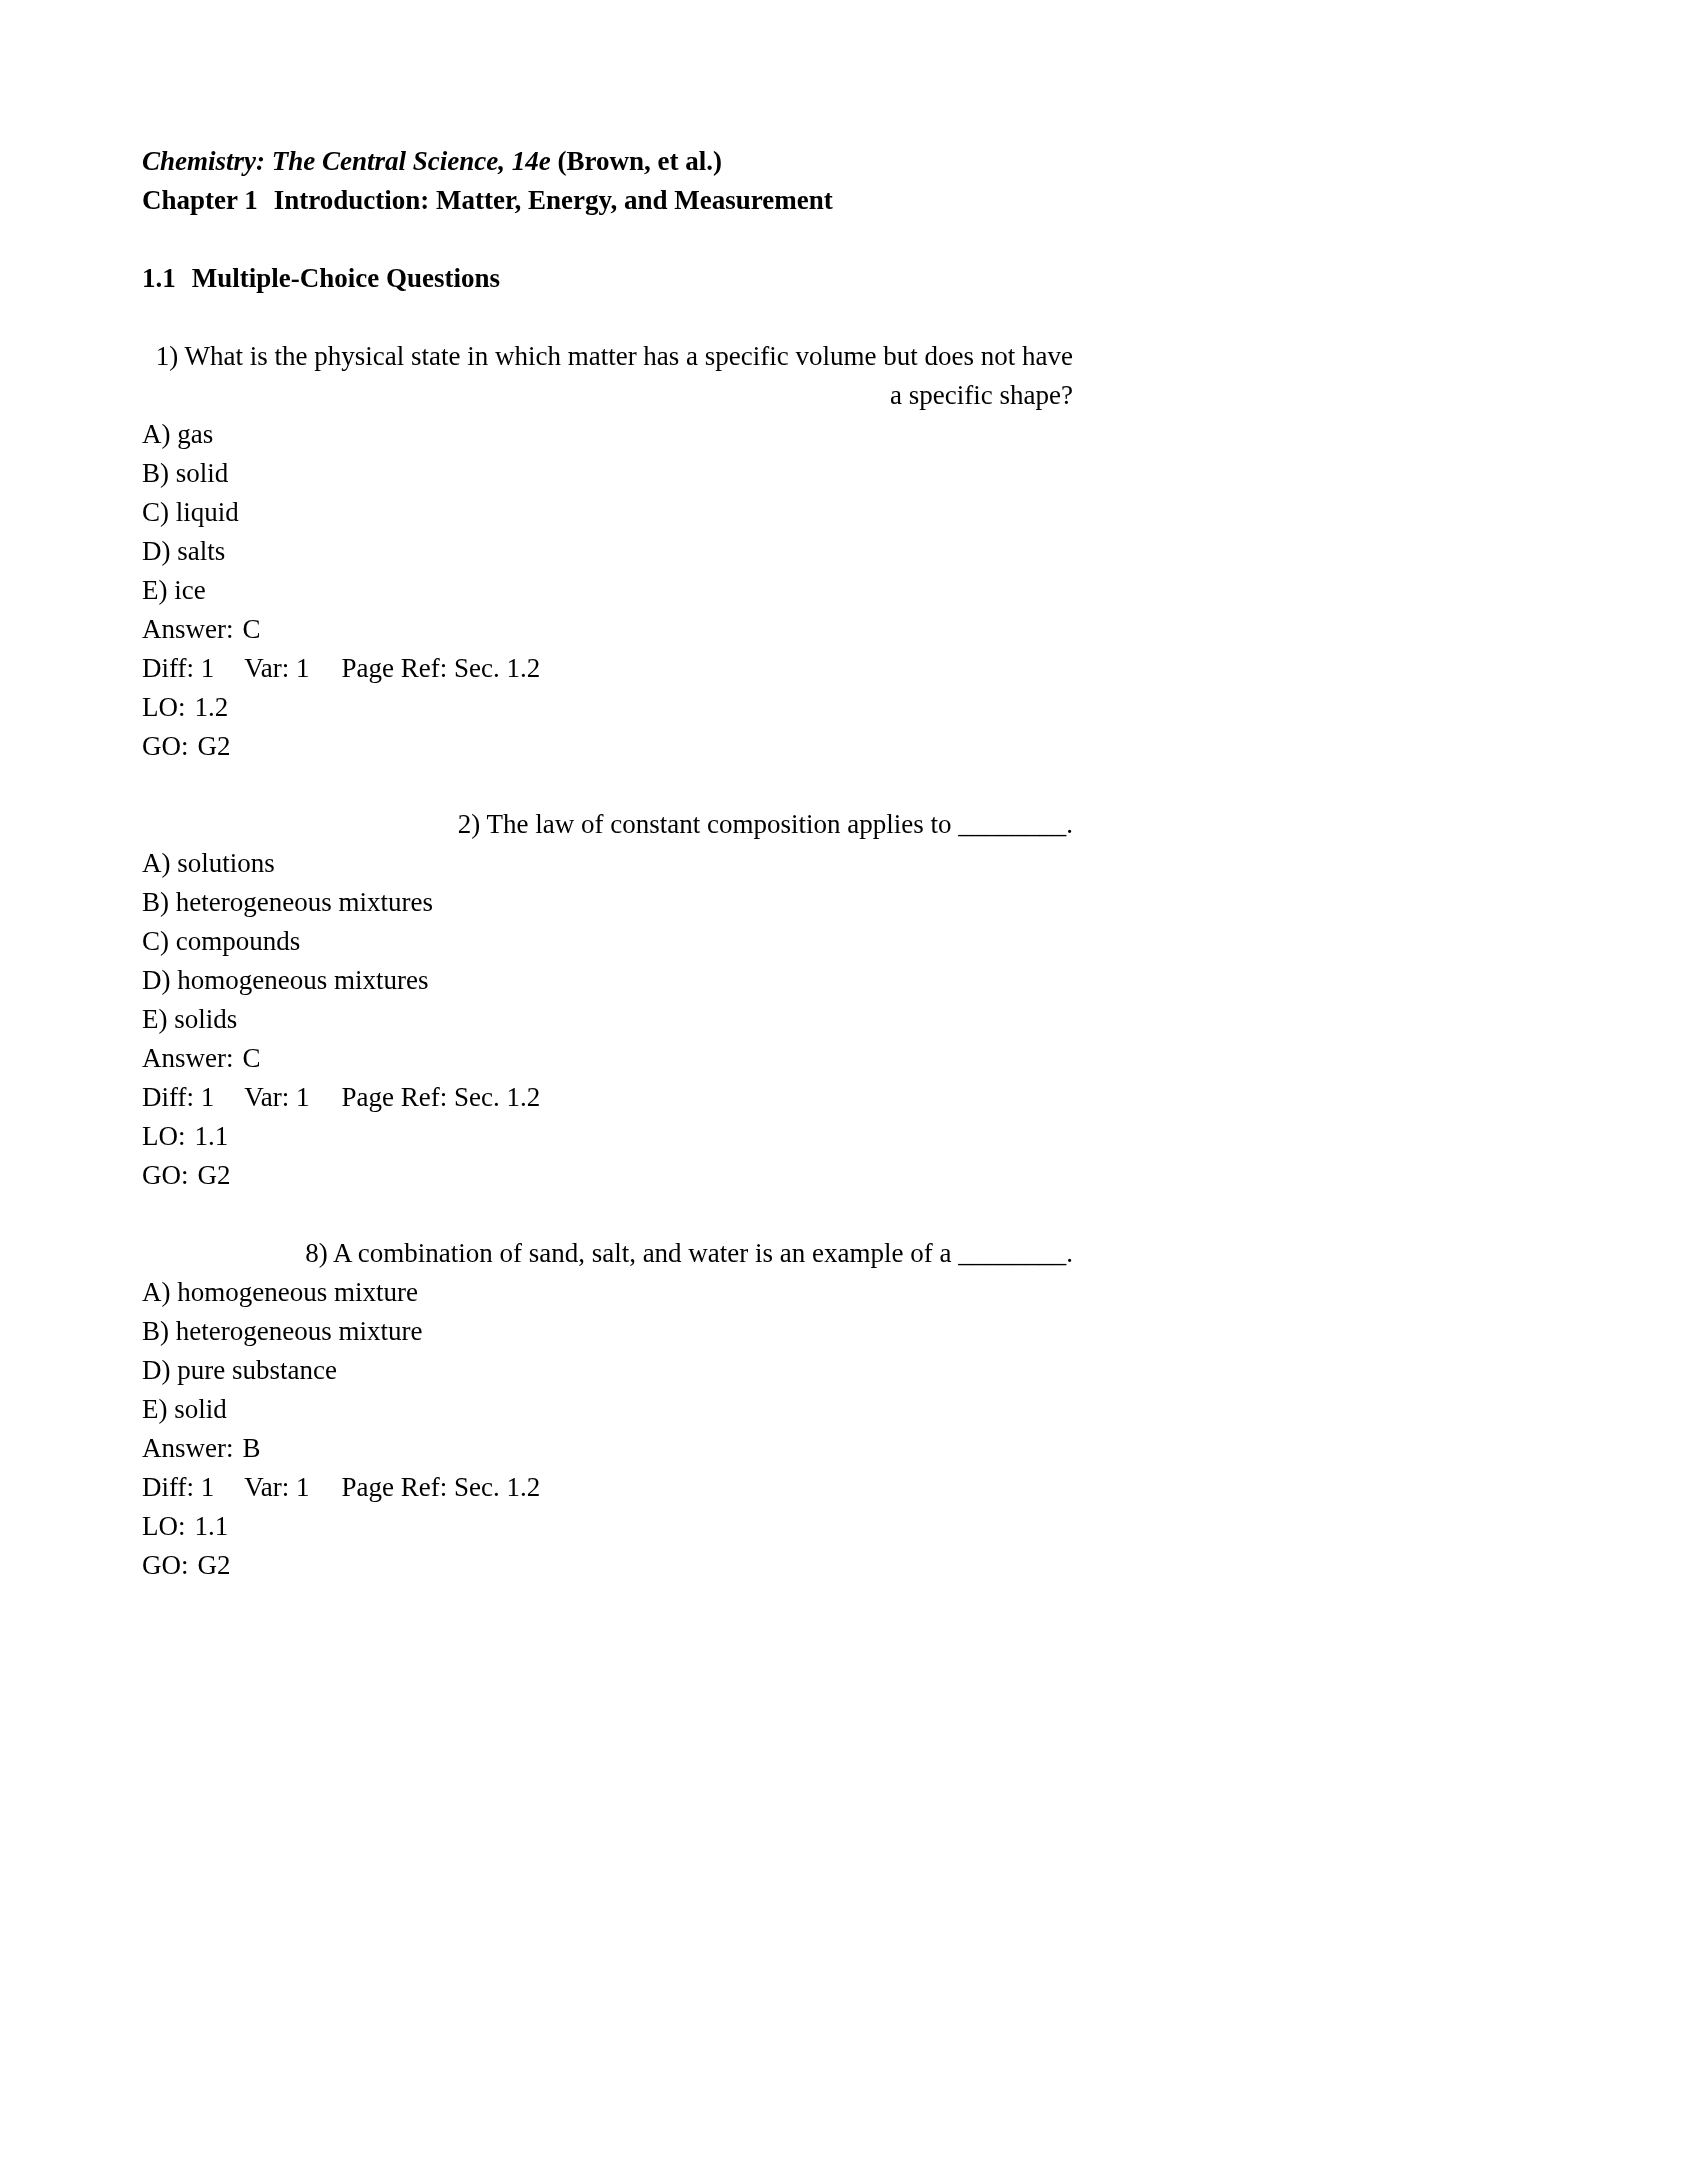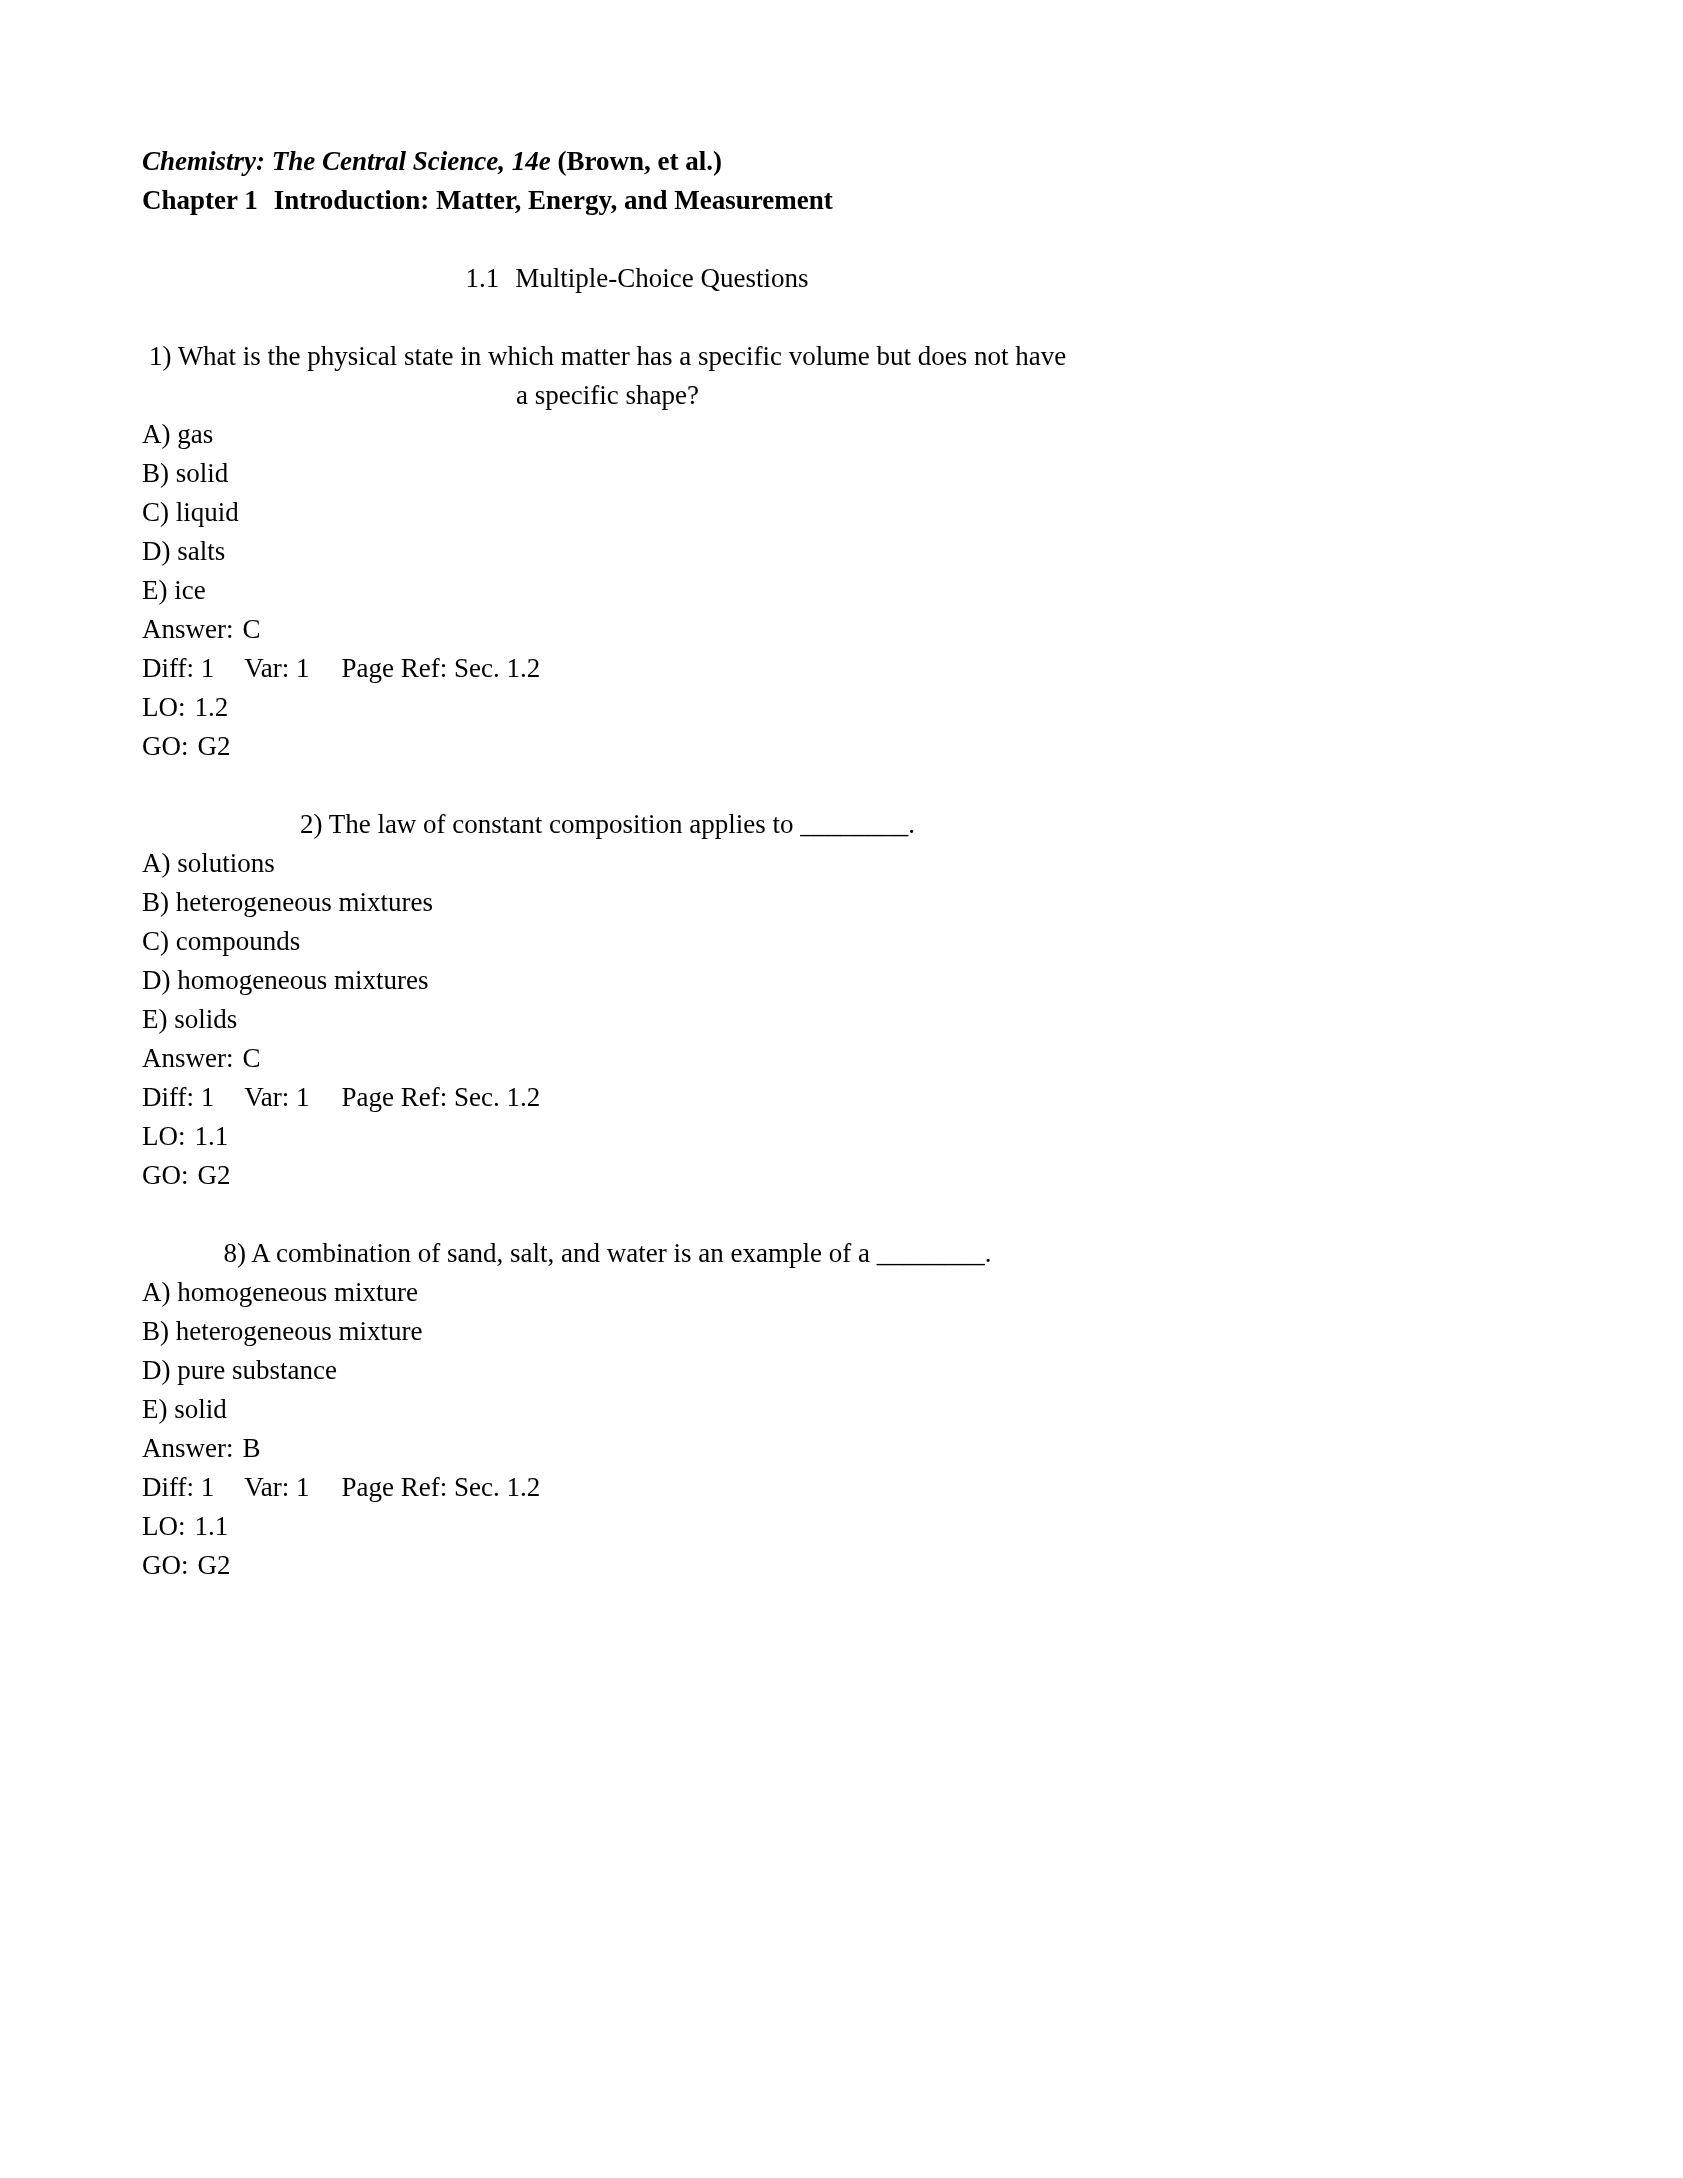--- a/index.html
+++ b/index.html
@@ -46,38 +46,37 @@
     white-space: nowrap;
   }
   .chapter-gap {
     display: inline-block;
     width: 16px;
   }
   
   .section-heading {
     font-size: 27px;
     line-height: 39px;
-    font-weight: normal;
+    font-weight: bold;
     margin-top: 39px;
     white-space: nowrap;
-    text-align: center;
   }
   .section-num-gap {
     display: inline-block;
     width: 16px;
   }
   
   .question-block {
     font-size: 27px;
     line-height: 39px;
     margin-top: 39px;
   }
   .q-stem {
     width: 931px;
-    text-align: center;
+    text-align: right;
   }
   .q-option,
   .meta-line {
     white-space: nowrap;
   }
   .meta-gap {
     display: inline-block;
     width: 30px;
   }
   .meta-gap-wide {

